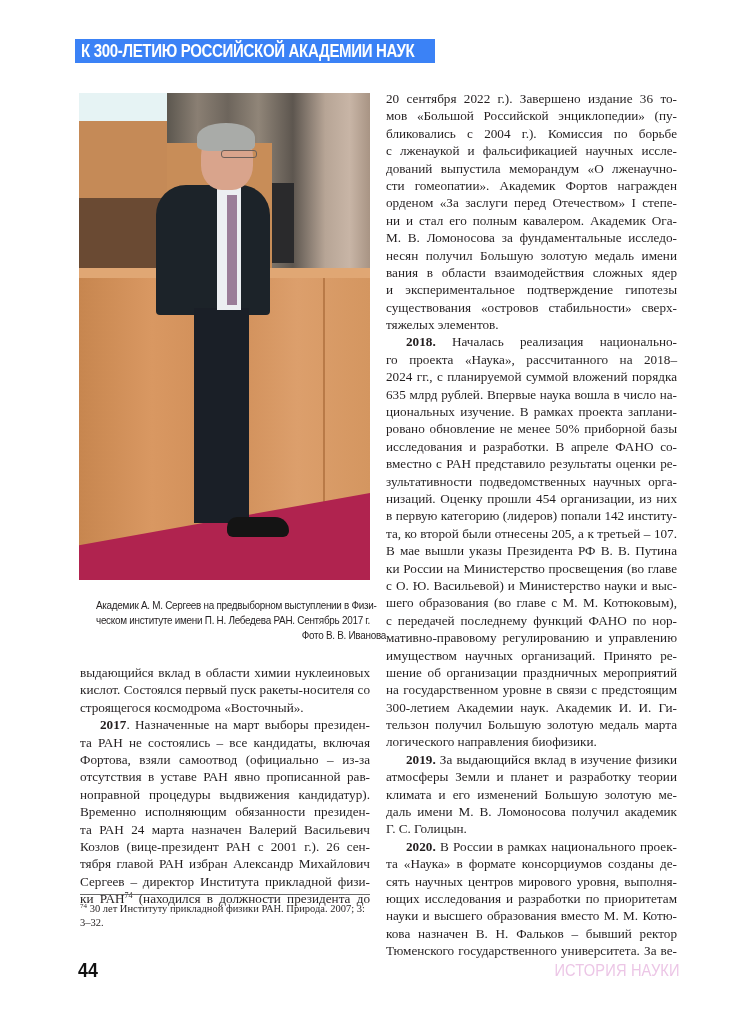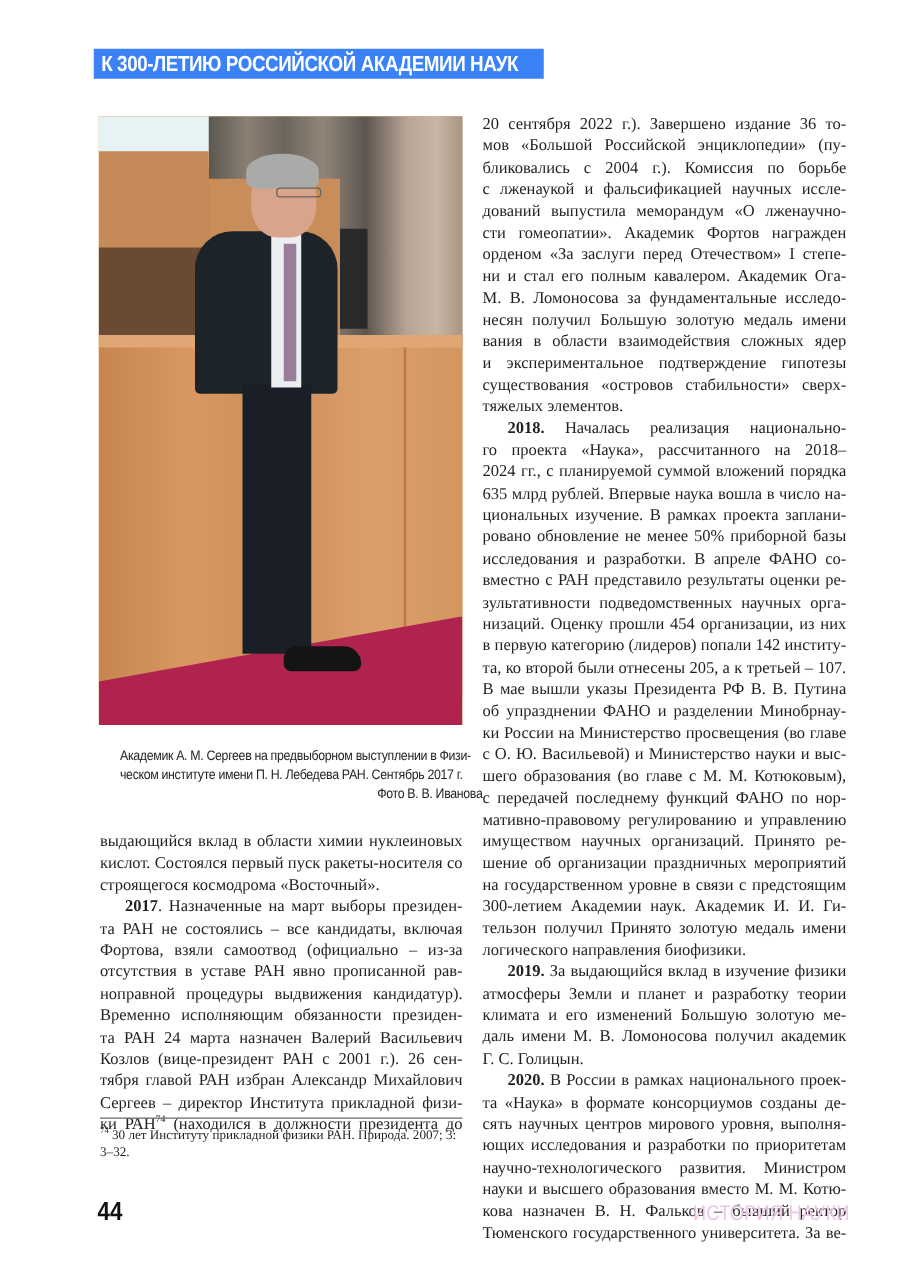--- a/index.html
+++ b/index.html
@@ -123,41 +123,39 @@
     <span class="l">635 млрд рублей. Впервые наука вошла в число на-</span>
     <span class="l">циональных изучение. В рамках проекта заплани-</span>
     <span class="l">ровано обновление не менее 50% приборной базы</span>
     <span class="l">исследования и разработки. В апреле ФАНО со-</span>
     <span class="l">вместно с РАН представило результаты оценки ре-</span>
     <span class="l">зультативности подведомственных научных орга-</span>
     <span class="l">низаций. Оценку прошли 454 организации, из них</span>
     <span class="l">в первую категорию (лидеров) попали 142 институ-</span>
     <span class="l">та, ко второй были отнесены 205, а к третьей – 107.</span>
     <span class="l">В мае вышли указы Президента РФ В. В. Путина</span>
-    <span class="l">об упразднении ФАНО и разделении Минобрнау-</span>
     <span class="l">ки России на Министерство просвещения (во главе</span>
     <span class="l">с О. Ю. Васильевой) и Министерство науки и выс-</span>
     <span class="l">шего образования (во главе с М. М. Котюковым),</span>
     <span class="l">с передачей последнему функций ФАНО по нор-</span>
     <span class="l">мативно-правовому регулированию и управлению</span>
     <span class="l">имуществом научных организаций. Принято ре-</span>
     <span class="l">шение об организации праздничных мероприятий</span>
     <span class="l">на государственном уровне в связи с предстоящим</span>
     <span class="l">300-летием Академии наук. Академик И. И. Ги-</span>
-    <span class="l">тельзон получил Принято золотую медаль имени</span>
+    <span class="l">тельзон получил Большую золотую медаль марта</span>
     <span class="l last">логического направления биофизики.</span>
     <span class="l ind"><b>2019.</b> За выдающийся вклад в изучение физики</span>
     <span class="l">атмосферы Земли и планет и разработку теории</span>
     <span class="l">климата и его изменений Большую золотую ме-</span>
     <span class="l">даль имени М. В. Ломоносова получил академик</span>
     <span class="l last">Г. С. Голицын.</span>
     <span class="l ind"><b>2020.</b> В России в рамках национального проек-</span>
     <span class="l">та «Наука» в формате консорциумов созданы де-</span>
     <span class="l">сять научных центров мирового уровня, выполня-</span>
     <span class="l">ющих исследования и разработки по приоритетам</span>
-    <span class="l">научно-технологического развития. Министром</span>
     <span class="l">науки и высшего образования вместо М. М. Котю-</span>
     <span class="l">кова назначен В. Н. Фальков – бывший ректор</span>
     <span class="l">Тюменского государственного университета. За ве-</span>
   </div>
 
 <div class="page-num">44</div>
 <div class="section-name">ИСТОРИЯ НАУКИ</div>
 
 </body></html>

